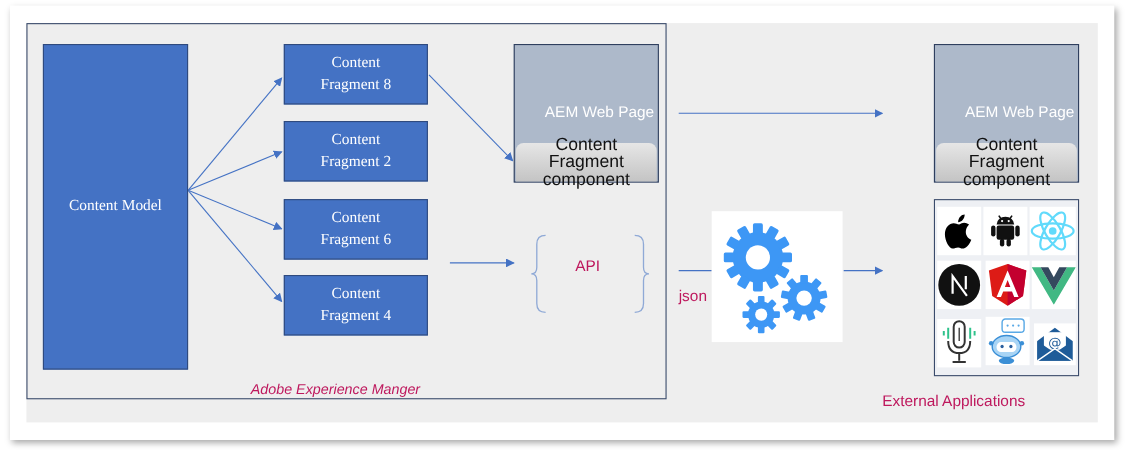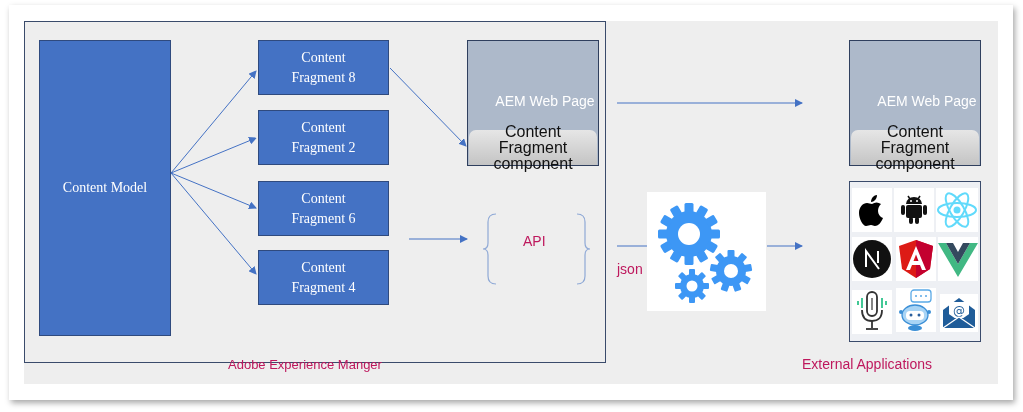--- a/index.html
+++ b/index.html
@@ -99,21 +99,21 @@
         <div>Content Fragment</div>
         <div>component</div>
       </div>
   </div>
 </div>
 
 <div class="label" style="left:523px;top:233px;font-size:14px;">API</div>
 
 <div class="label" style="left:617px;top:261px;font-size:14px;">json</div>
 
-<div class="label" style="left:228px;top:357px;">Adobe Experience Manger</div>
+<div class="label" style="left:228px;top:346px;font-style:italic;">Adobe Experience Manger</div>
 
 <div class="gear-panel">
   <svg width="119" height="119" viewBox="0 0 119 119">
     <g fill="#3d97f5">
       <g transform="translate(42,42)">
         <circle r="23"></circle>
         <g id="t1">
             <rect x="-4.5" y="-31" width="9" height="10" rx="1.5"></rect>
           </g>
         <use href="#t1" transform="rotate(30)"></use>

